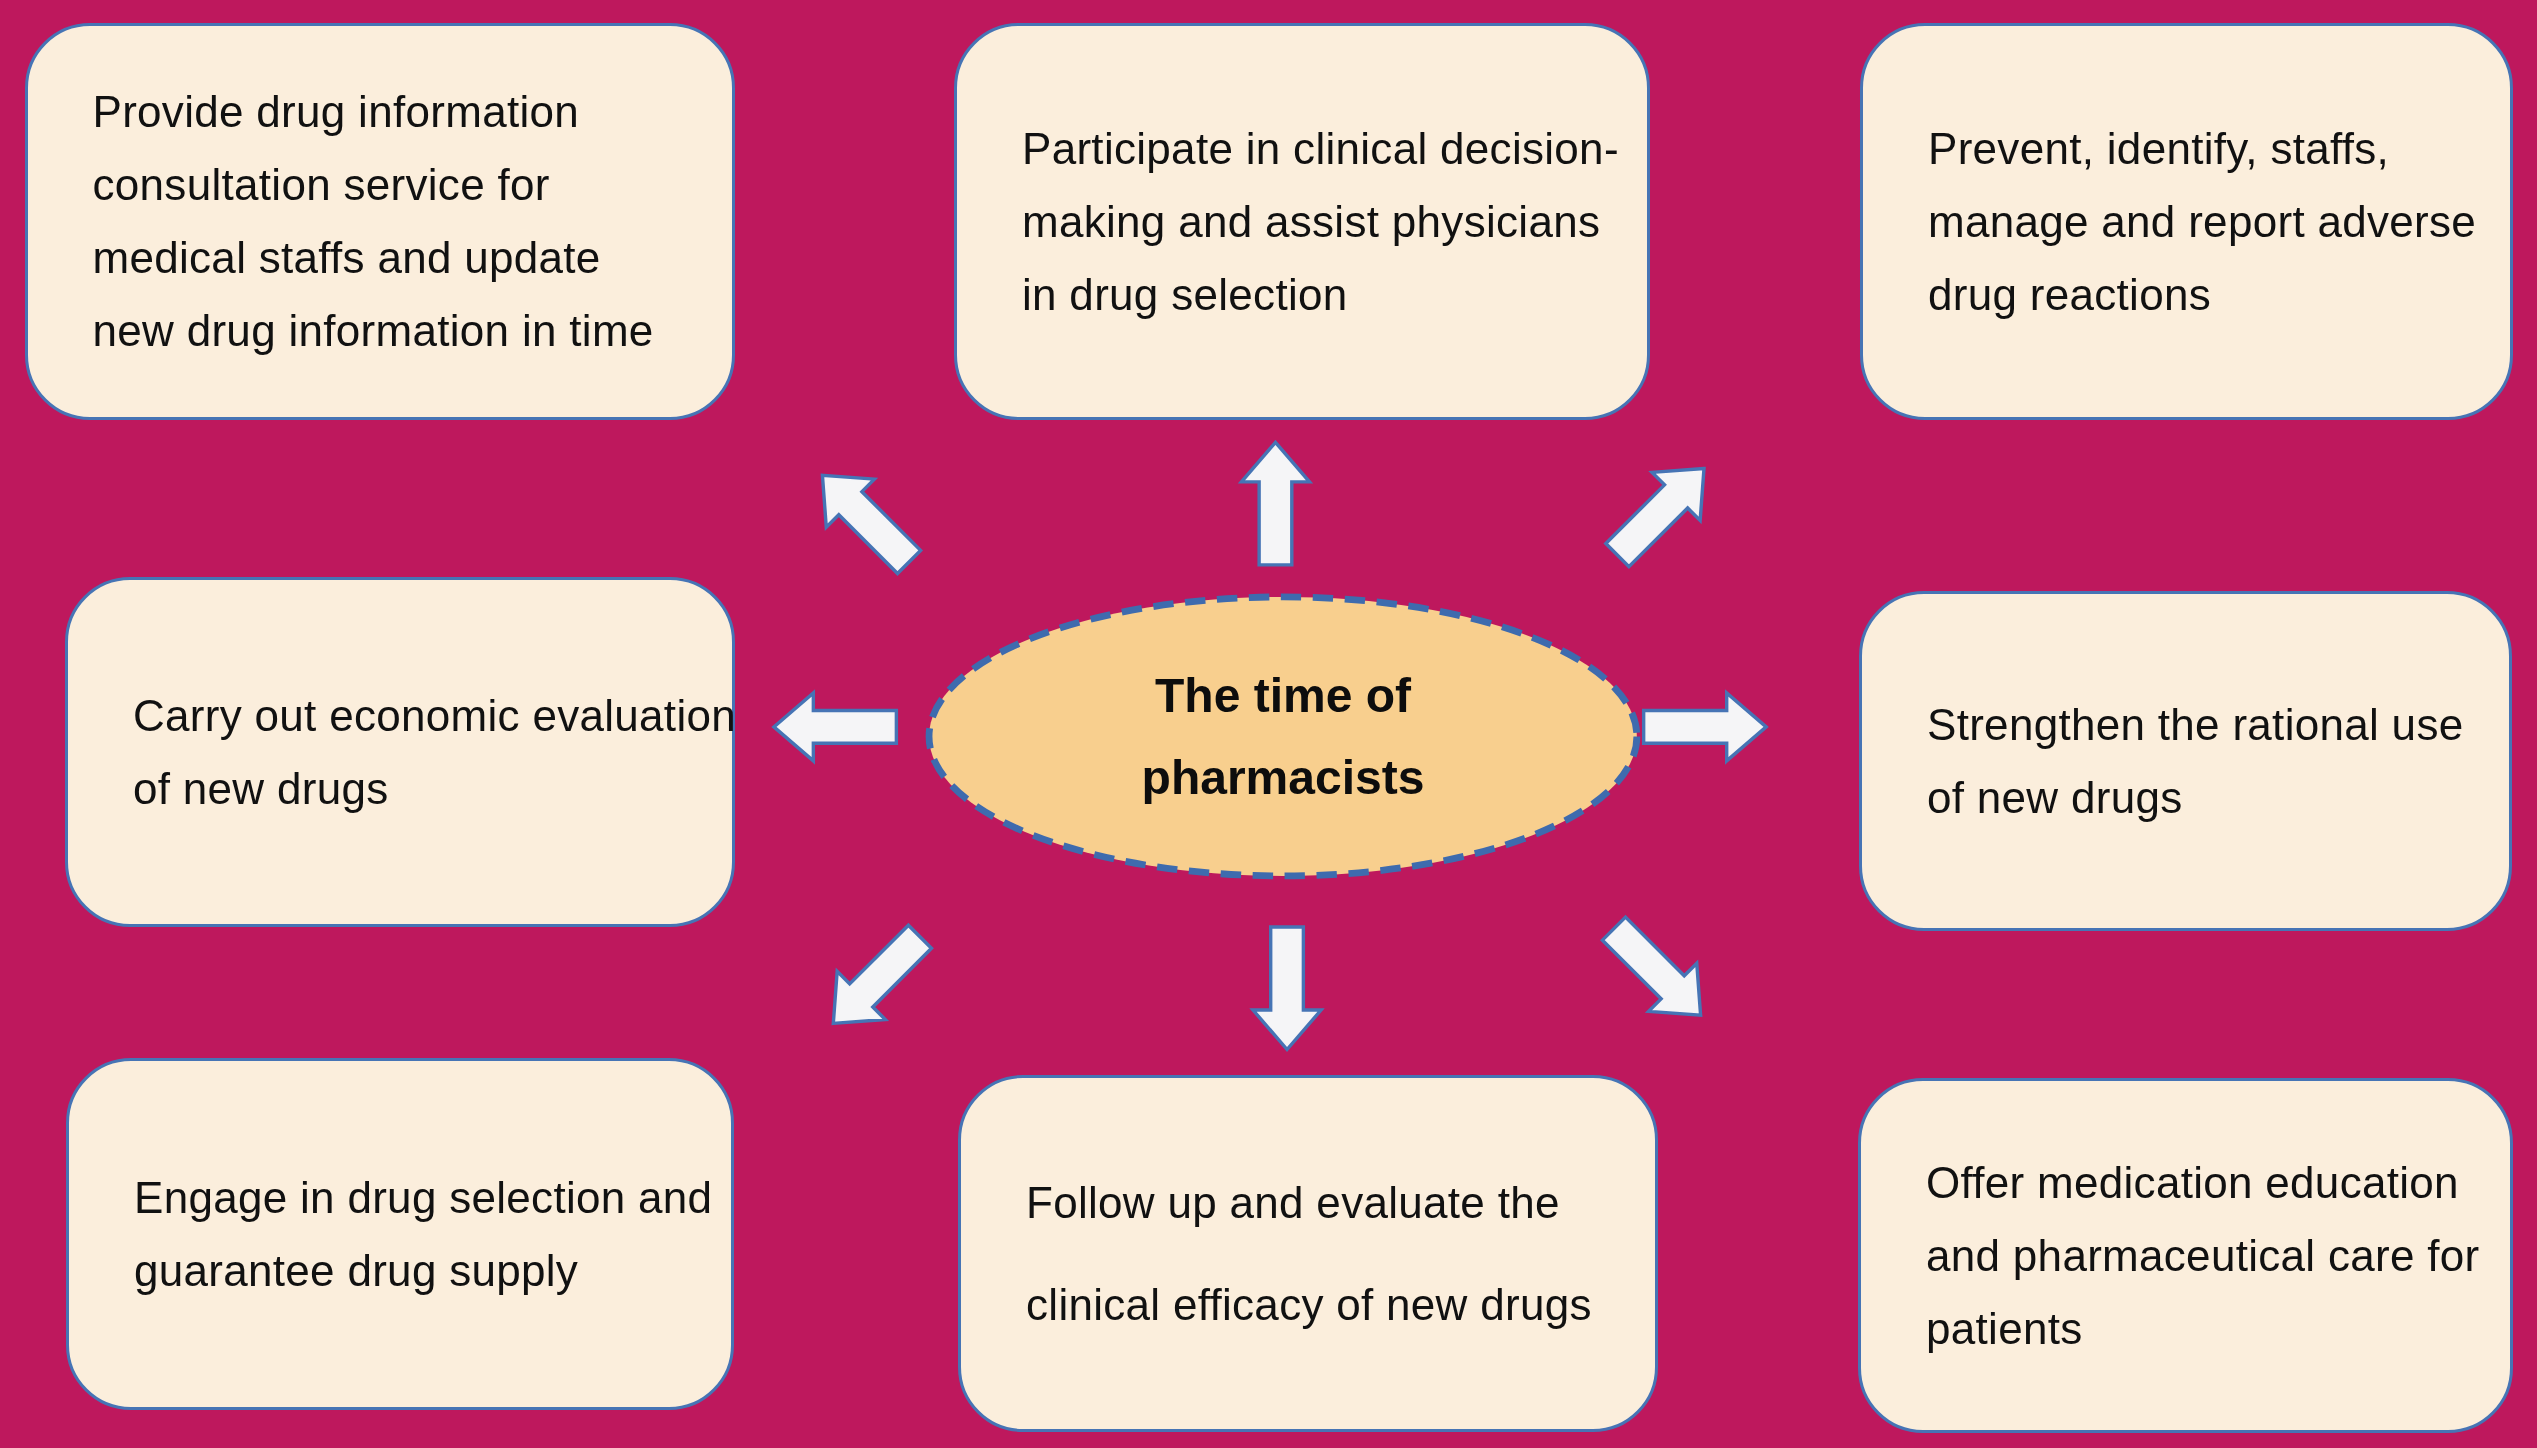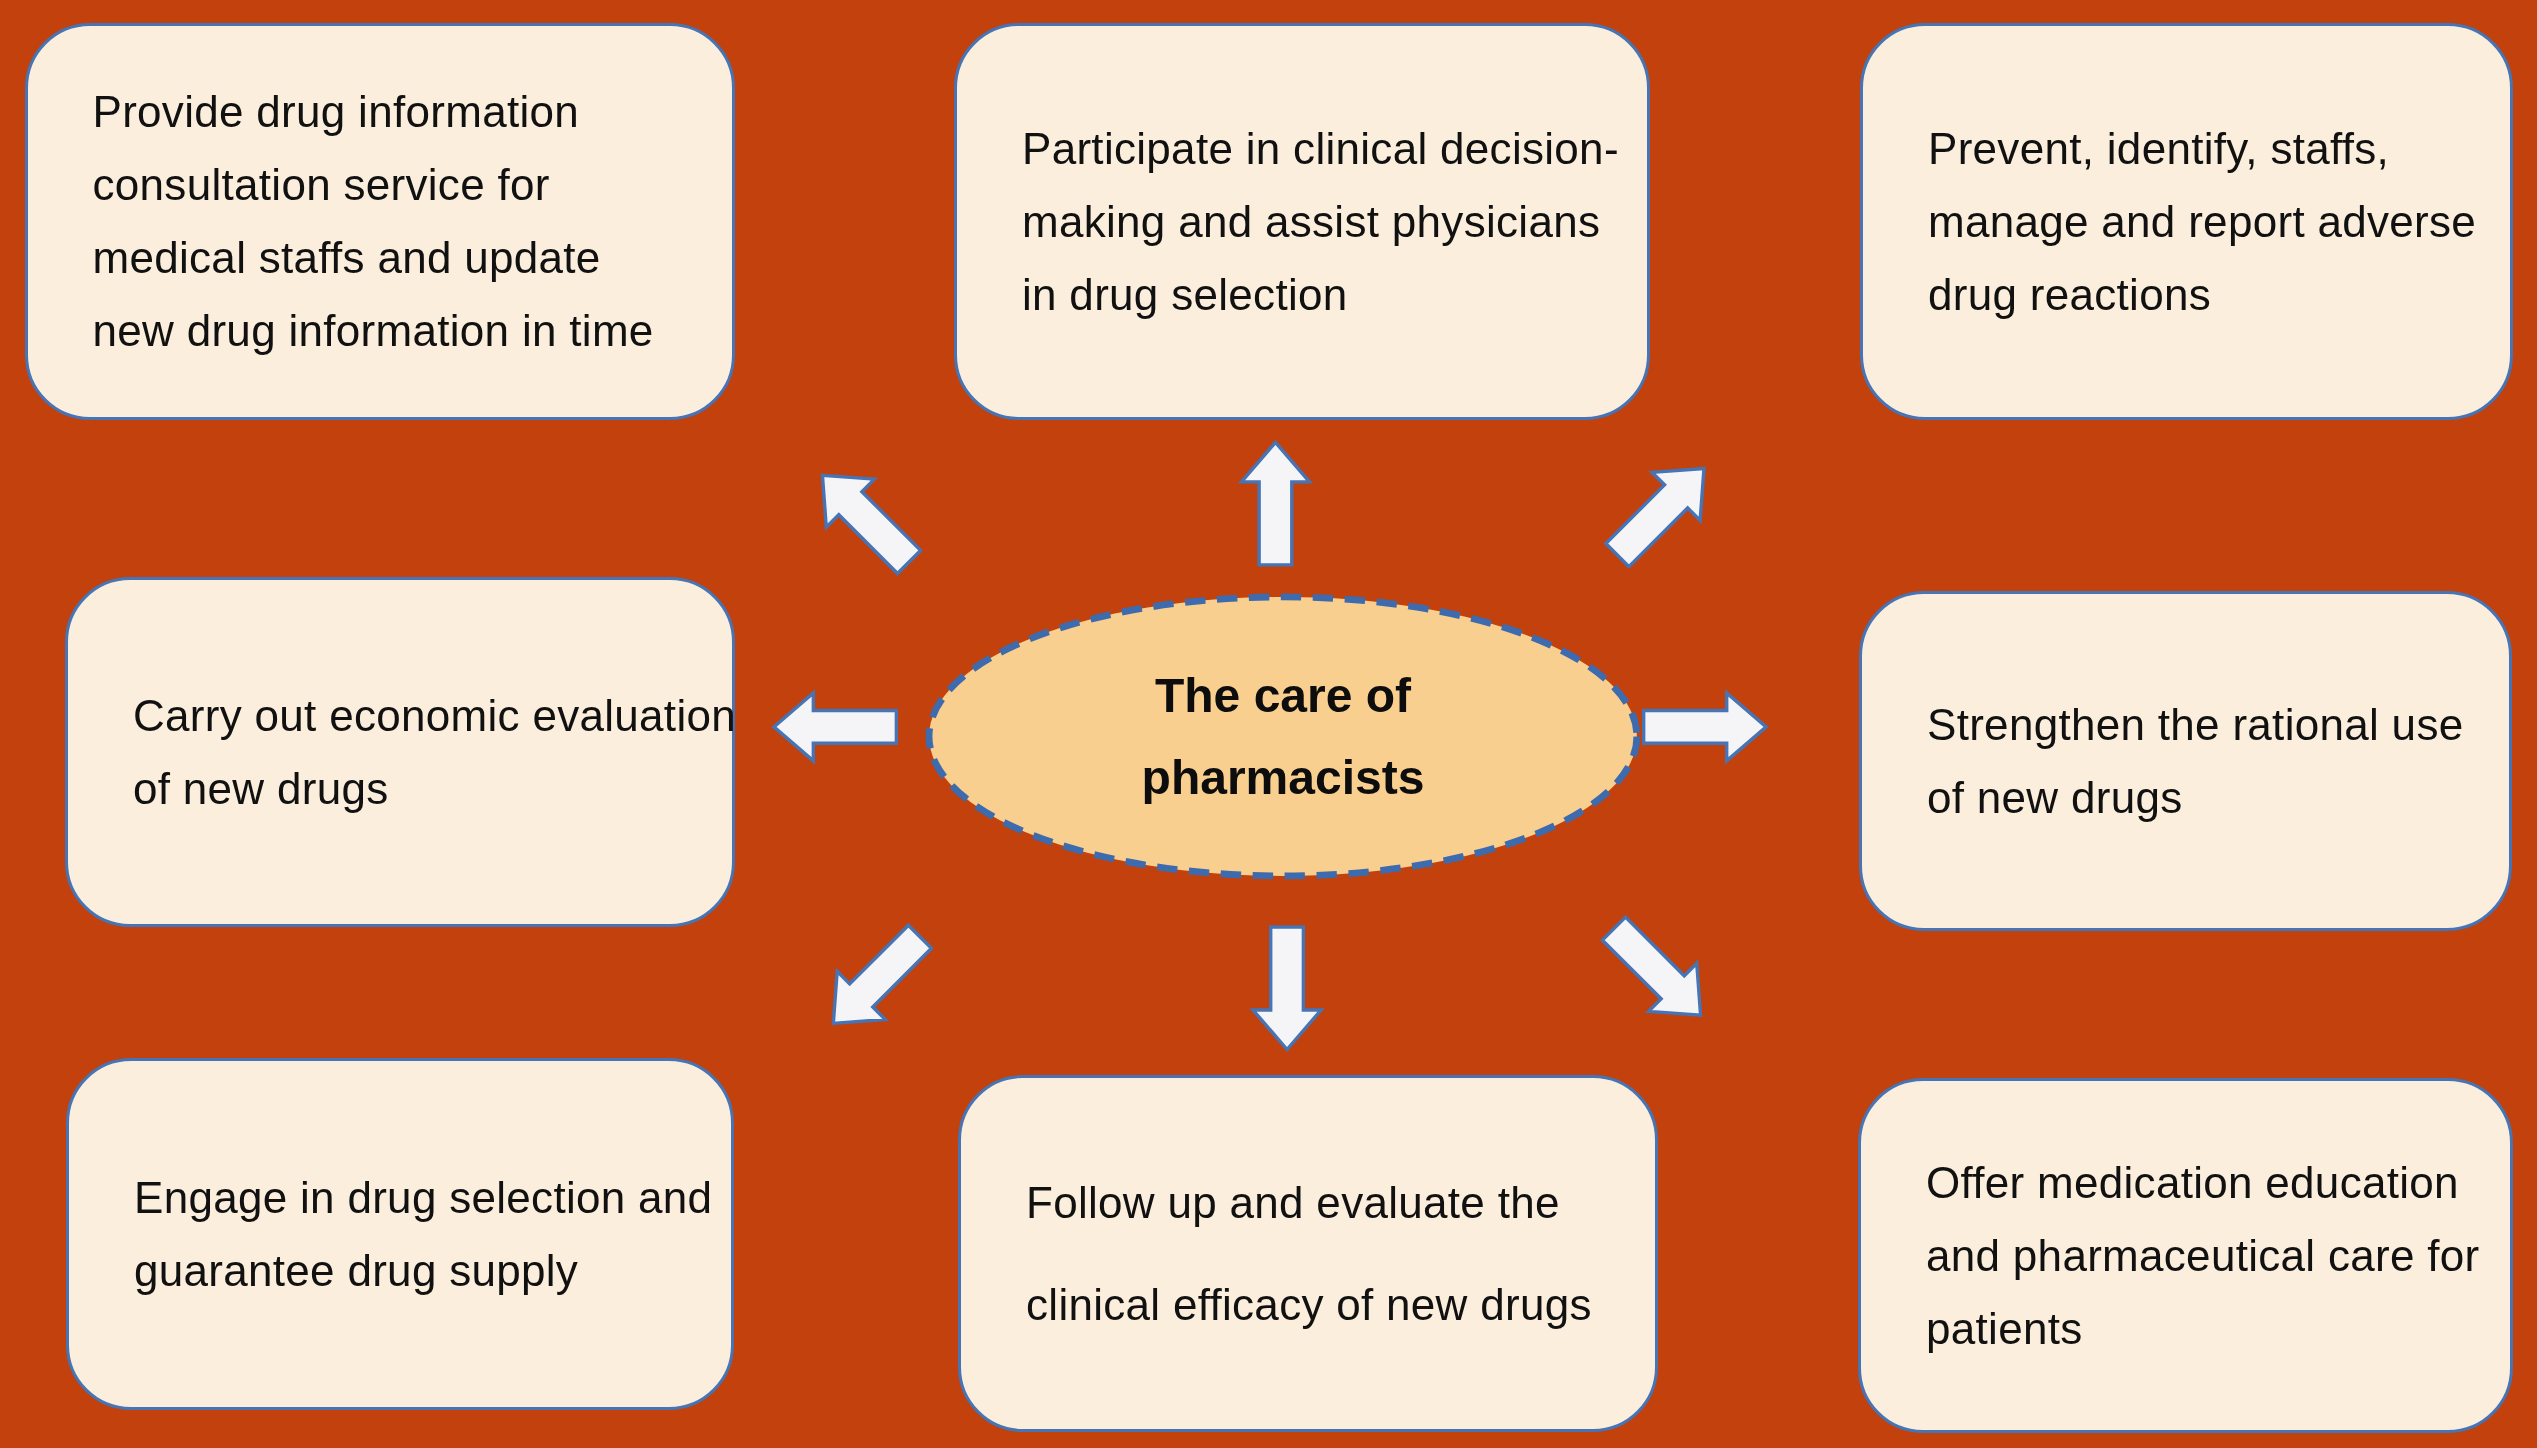--- a/index.html
+++ b/index.html
@@ -1,20 +1,20 @@
 <!DOCTYPE html>
 <html style="font-size:11px"><head>
 <meta charset="utf-8">
 <style>
   html, body { margin: 0; padding: 0; background: #ffffff; }
   #canvas {
     position: relative;
     width: 2538px;
     height: 1449px;
-    background: #c2410c;
+    background: #be185d;
     font-family: "Liberation Sans", sans-serif;
     color: #111111;
     overflow: hidden;
   }
   .role-box {
     position: absolute;
     background: #FBEEDC;
     border: 3.4px solid #4674B5;
     border-radius: 65px;
     box-sizing: border-box;
@@ -119,18 +119,18 @@
       <div>clinical efficacy of new drugs</div>
     </div>
 
   <div id="box-br" class="role-box">
       <div>Offer medication education</div>
       <div>and pharmaceutical care for</div>
       <div>patients</div>
     </div>
 
   <div id="center-label">
-      <div>The care of</div>
+      <div>The time of</div>
       <div>pharmacists</div>
     </div>
 
 </div>
 
 
 </body></html>

